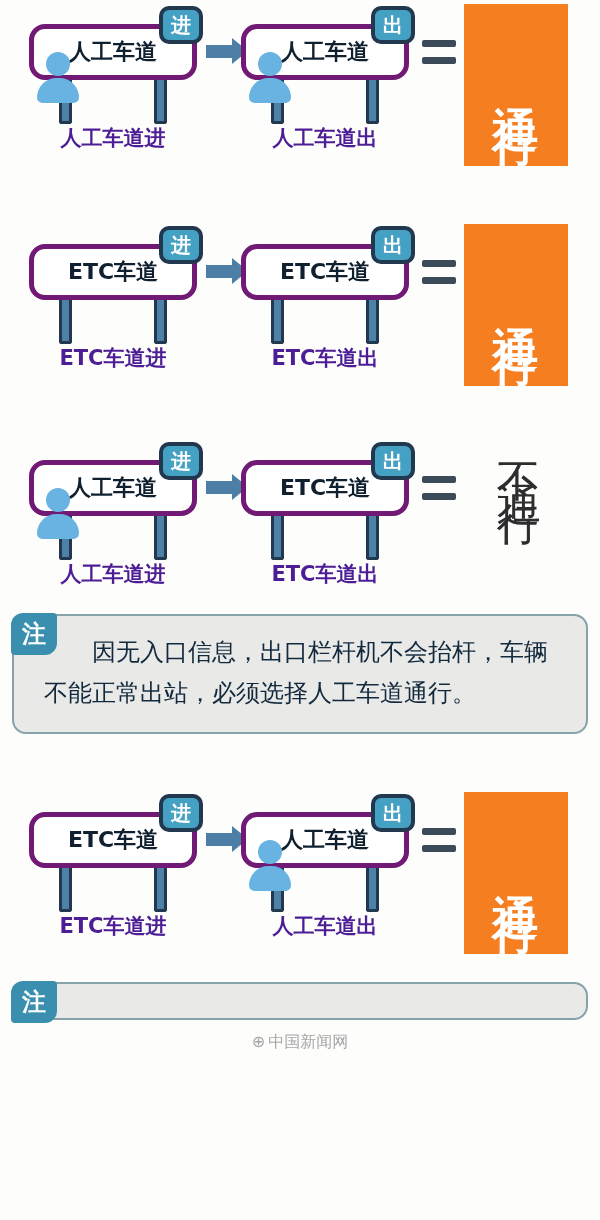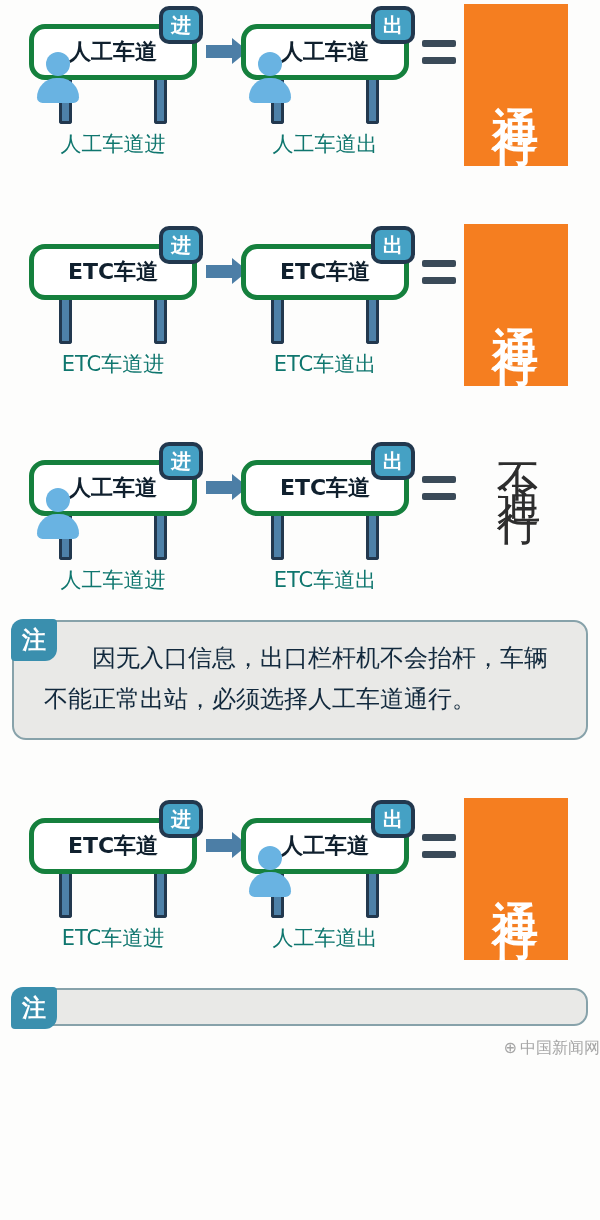--- a/index.html
+++ b/index.html
@@ -29,21 +29,21 @@
   .sign {
     position:relative;
     width:176px;
     padding-top:16px;
     display:flex; flex-direction:column; align-items:center;
   }
   .plate {
     box-sizing:border-box;
     width:168px; height:56px;
     background:#ffffff;
-    border:5px solid #15803d;
+    border:5px solid #701a75;
     border-radius:16px;
     display:flex; align-items:center; justify-content:center;
     font-size:22px; font-weight:700; color:#10202e;
     position:relative; z-index:1;
   }
   .badge {
     position:absolute; top:-2px; right:-2px;
     background:#45a1c4;
     border:4px solid #22384e;
     border-radius:10px;
@@ -66,22 +66,21 @@
   .person {
     position:absolute; left:10px; top:44px;
     width:46px;
     display:flex; flex-direction:column; align-items:center;
     z-index:2;
   }
   .person .head { width:24px; height:24px; border-radius:50%; background:#69b3e2; }
   .person .body { width:42px; height:25px; margin-top:2px; border-radius:21px 21px 6px 6px; background:#69b3e2; }
 
   .label {
-    margin-top:6px;
-    font-size:21px; font-weight:400; color:#0f766e;
+    font-size:21px; font-weight:700; color:#4c1d95;
     white-space:nowrap;
   }
 
   .arrow {
     margin-top:37px;
     width:26px; height:13px;
     background:#4c7ea6;
     position:relative;
     flex-shrink:0;
   }
@@ -141,21 +140,21 @@
   .note-text {
     font-size:24px; font-weight:400;
     color:#12293d;
     line-height:1.7;
     text-indent:2em;
     text-align:left;
   }
 
   .watermark {
     margin-top:12px;
-    text-align:right;
+    text-align:center;
     color:#a6a6a6;
     font-size:16px;
   }
   .watermark .wm-icon { margin-right:3px; }
 </style>
 </head>
 <body>
 
 <div class="row row-1">
   <div class="sign-group">

